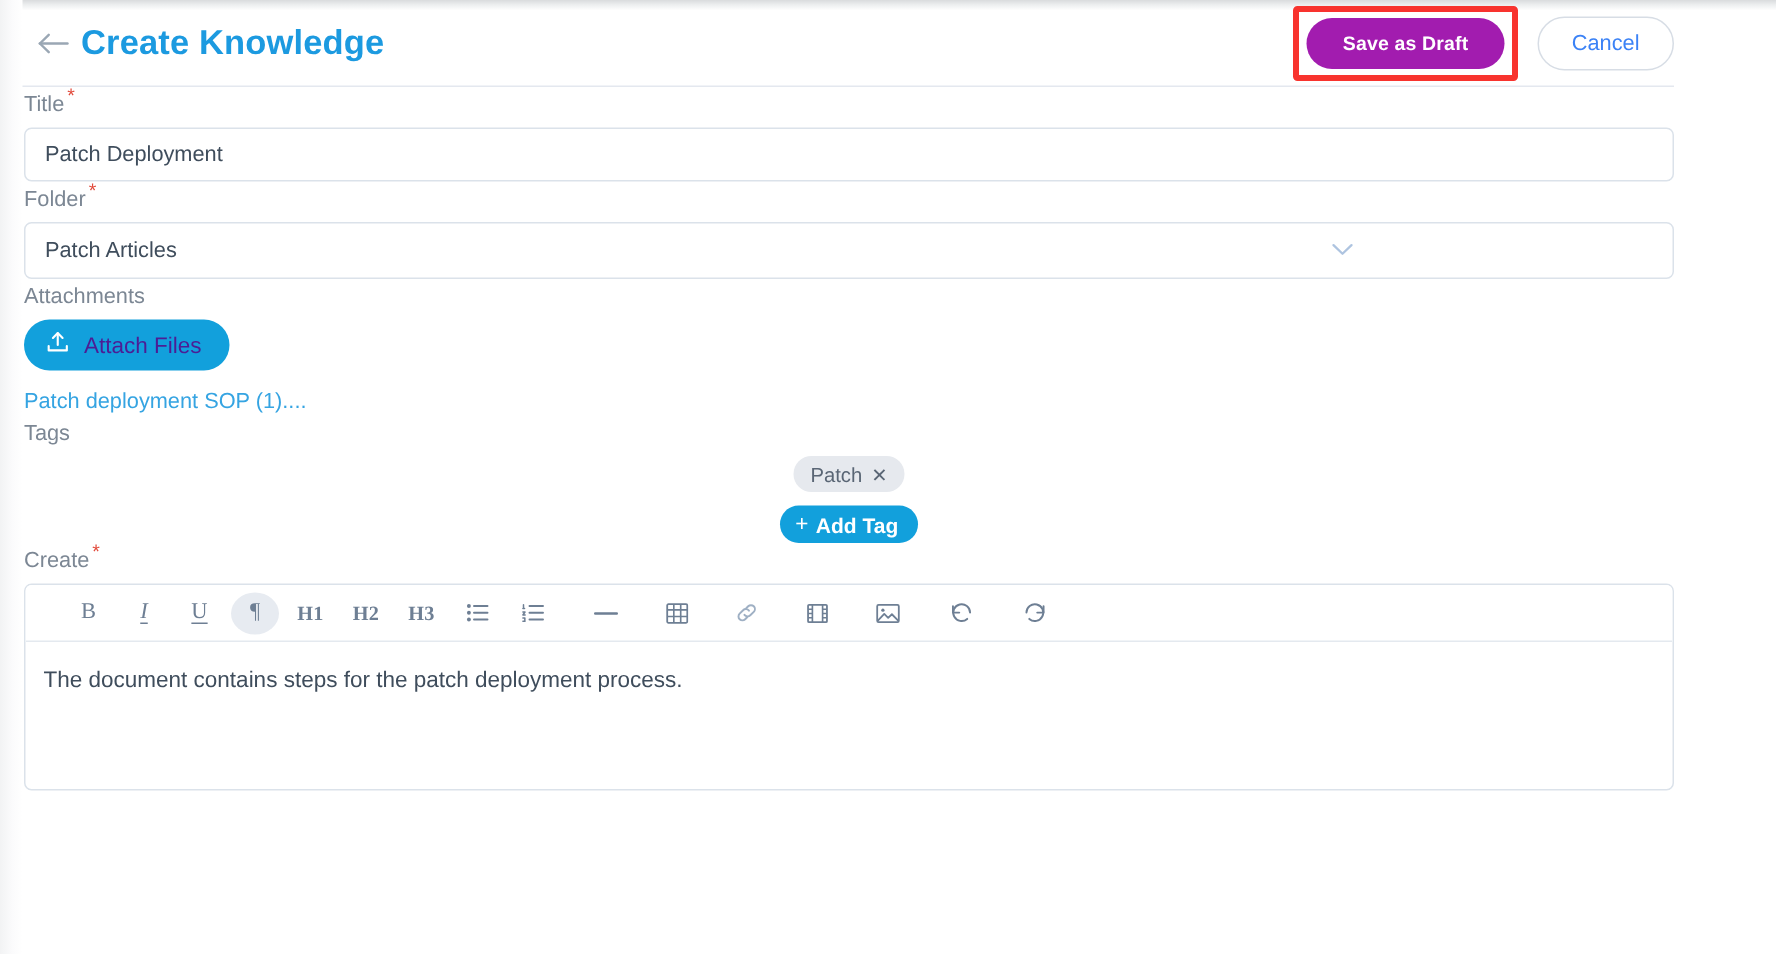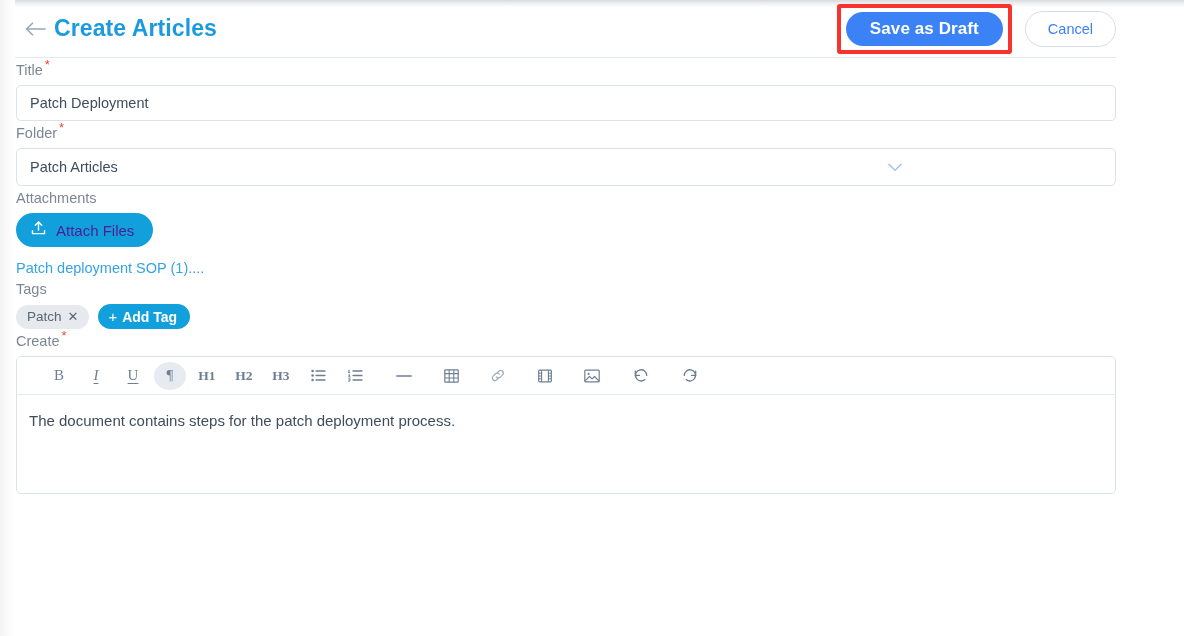--- a/index.html
+++ b/index.html
@@ -85,27 +85,27 @@
     border: 4px solid #f8332e;
     border-radius: 3px;
     padding: 4px 5px;
     display: flex;
     align-items: center;
     justify-content: center;
     background: transparent;
   }
 
   #save-button {
-    background: #3b82f6;
+    background: #a21caf;
     color: #ffffff;
     border: none;
     border-radius: 19px;
     height: 34px;
     padding: 0 24px;
-    font-size: 17px;
+    font-size: 13px;
     font-weight: 600;
     font-family: "Liberation Sans", sans-serif;
     cursor: pointer;
     white-space: nowrap;
     letter-spacing: .1px;
   }
 
   #cancel-button {
     background: #ffffff;
     color: #3b82f6;
@@ -203,20 +203,21 @@
     color: #35a4e2;
     cursor: pointer;
     text-decoration: none;
   }
 
   
   #tags-row {
     display: flex;
     align-items: center;
     gap: 9px;
+    flex-direction: column;
   }
   .tag-chip {
     background: #e6e9ee;
     color: #5a6675;
     border-radius: 13px;
     height: 24px;
     padding: 0 11px;
     display: inline-flex;
     align-items: center;
     gap: 6px;
@@ -300,21 +301,21 @@
 
   <div id="header">
 
     <div id="back-arrow">
       <svg width="22" height="16" viewBox="0 0 22 16" fill="none">
         <path d="M1.5 8H20" stroke="#9aa7b4" stroke-width="1.6" stroke-linecap="round"></path>
         <path d="M7.5 2.2L1.6 8l5.9 5.8" stroke="#9aa7b4" stroke-width="1.6" stroke-linecap="round" stroke-linejoin="round" fill="none"></path>
       </svg>
     </div>
 
-    <div id="page-title">Create Articles</div>
+    <div id="page-title">Create Knowledge</div>
 
     <div id="header-actions">
       <div id="save-highlight">
         <button id="save-button">Save as Draft</button>
       </div>
       <button id="cancel-button">Cancel</button>
     </div>
   </div>
 
   <div id="form">

